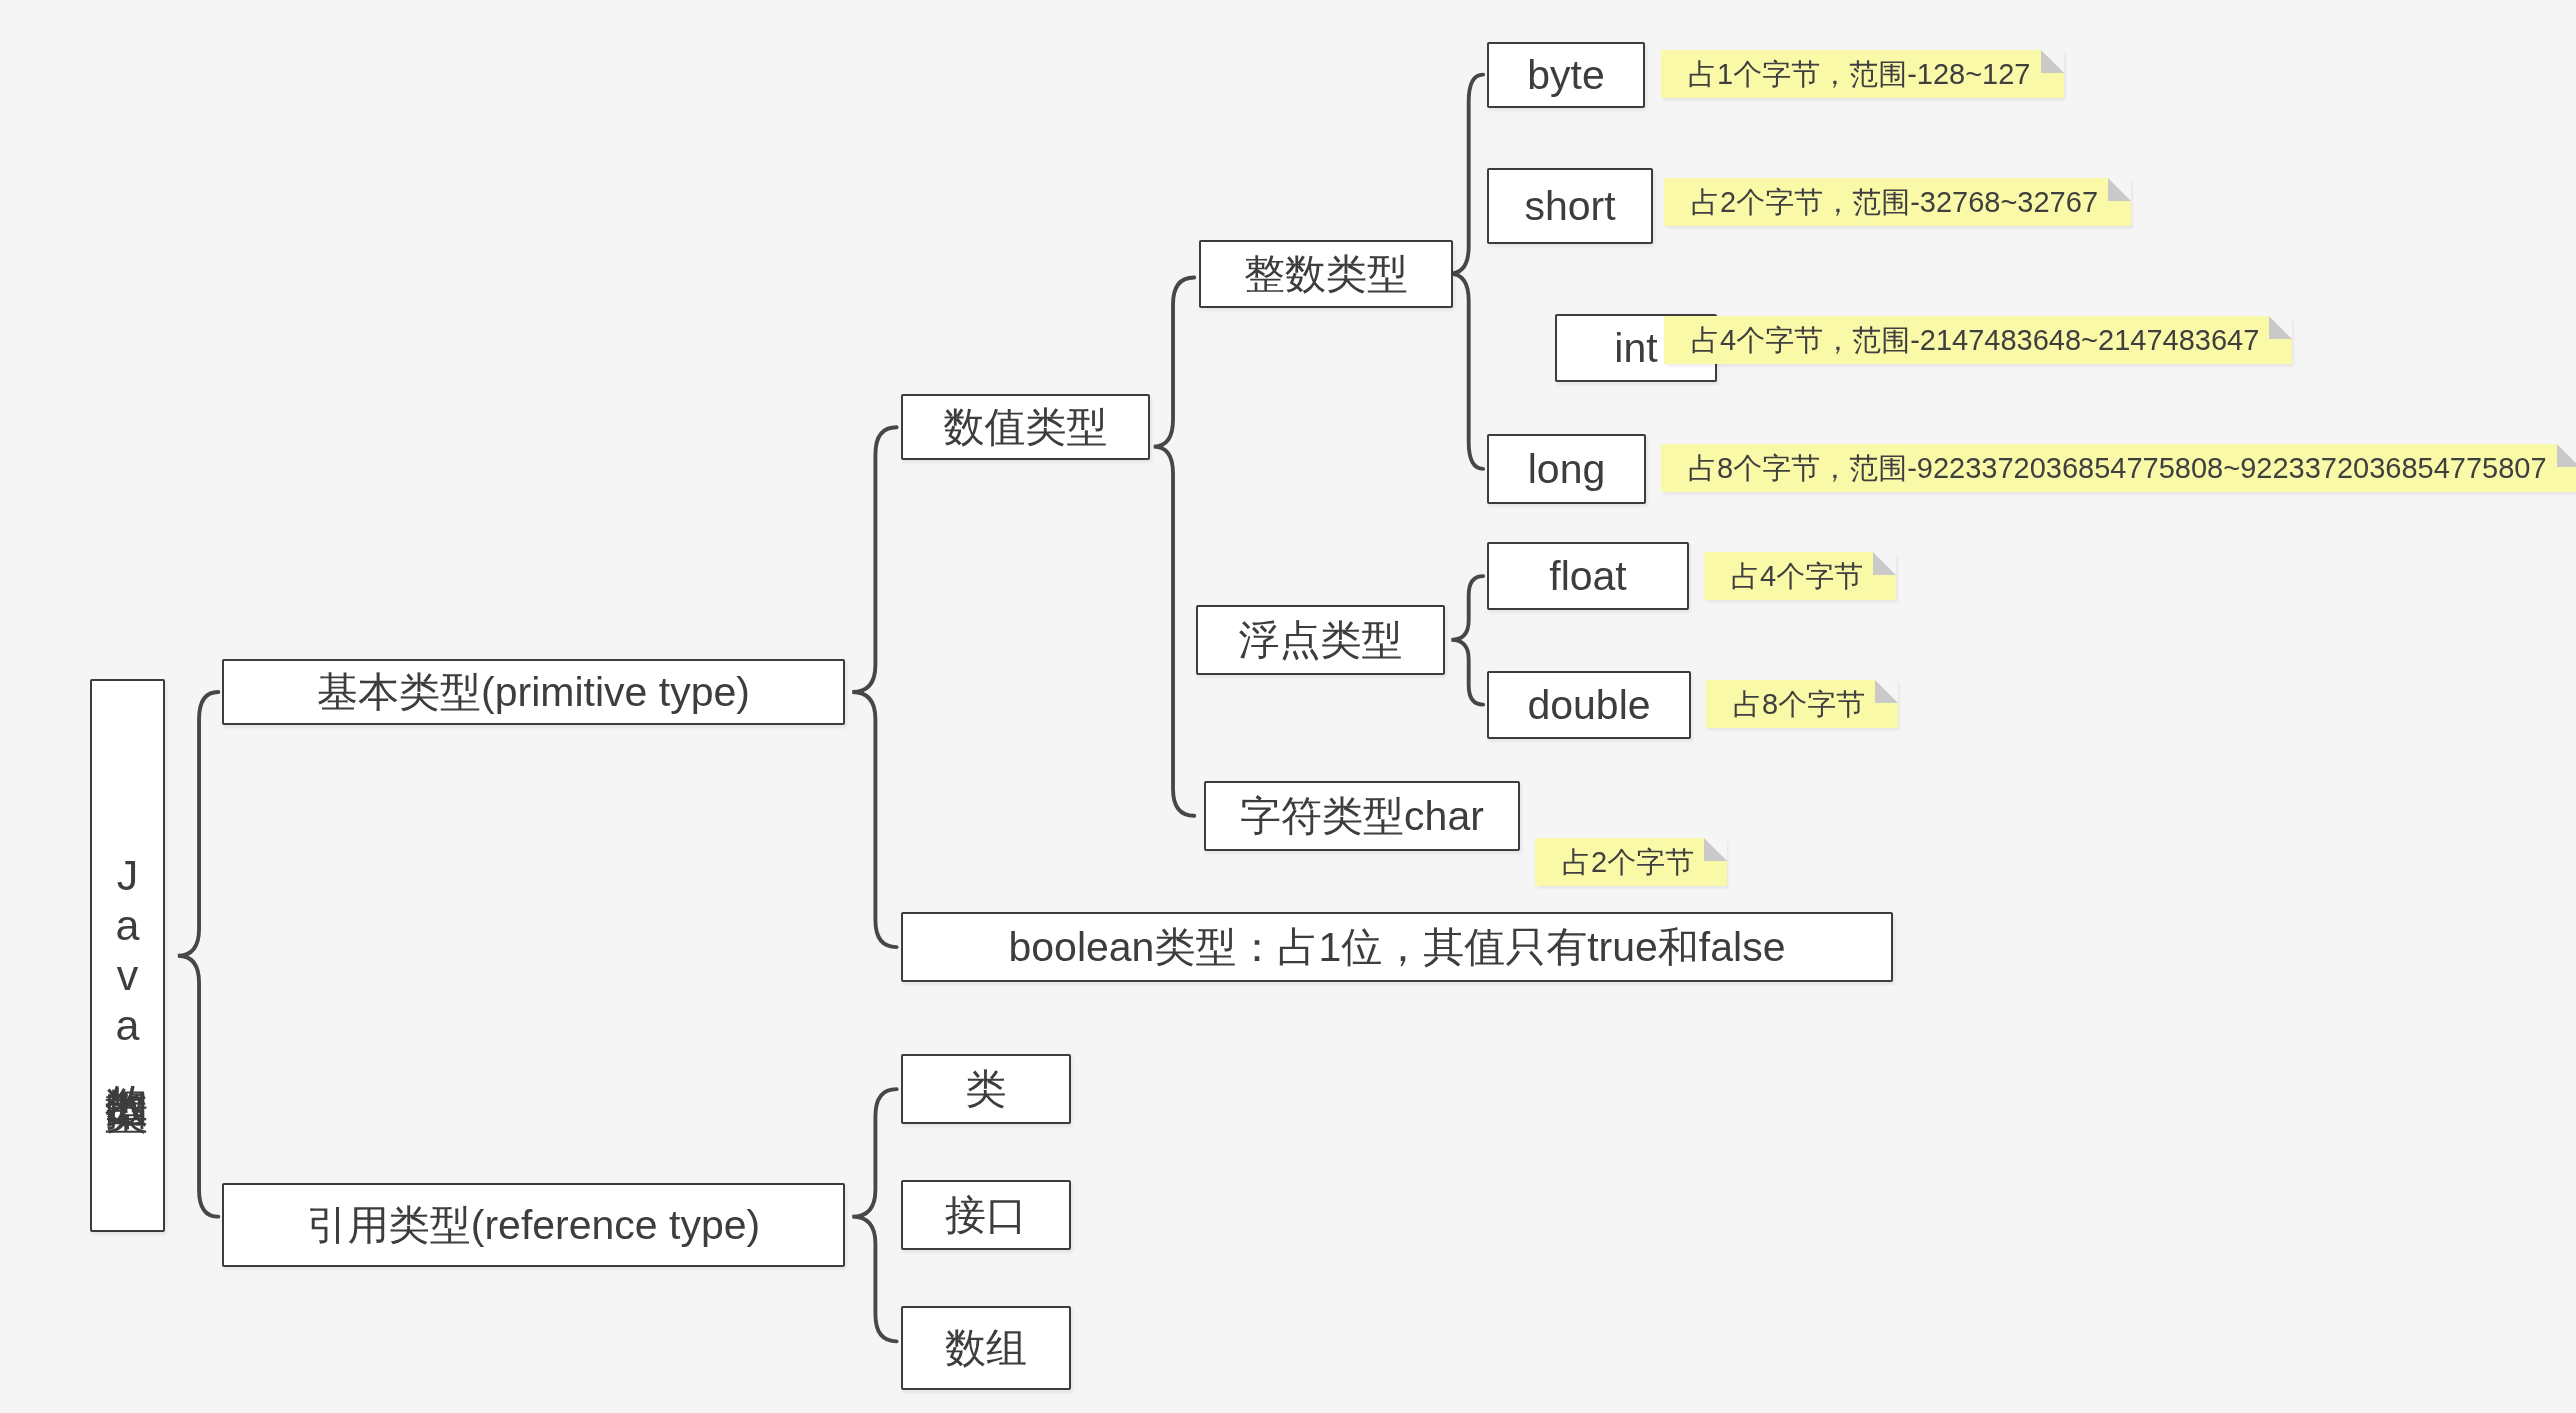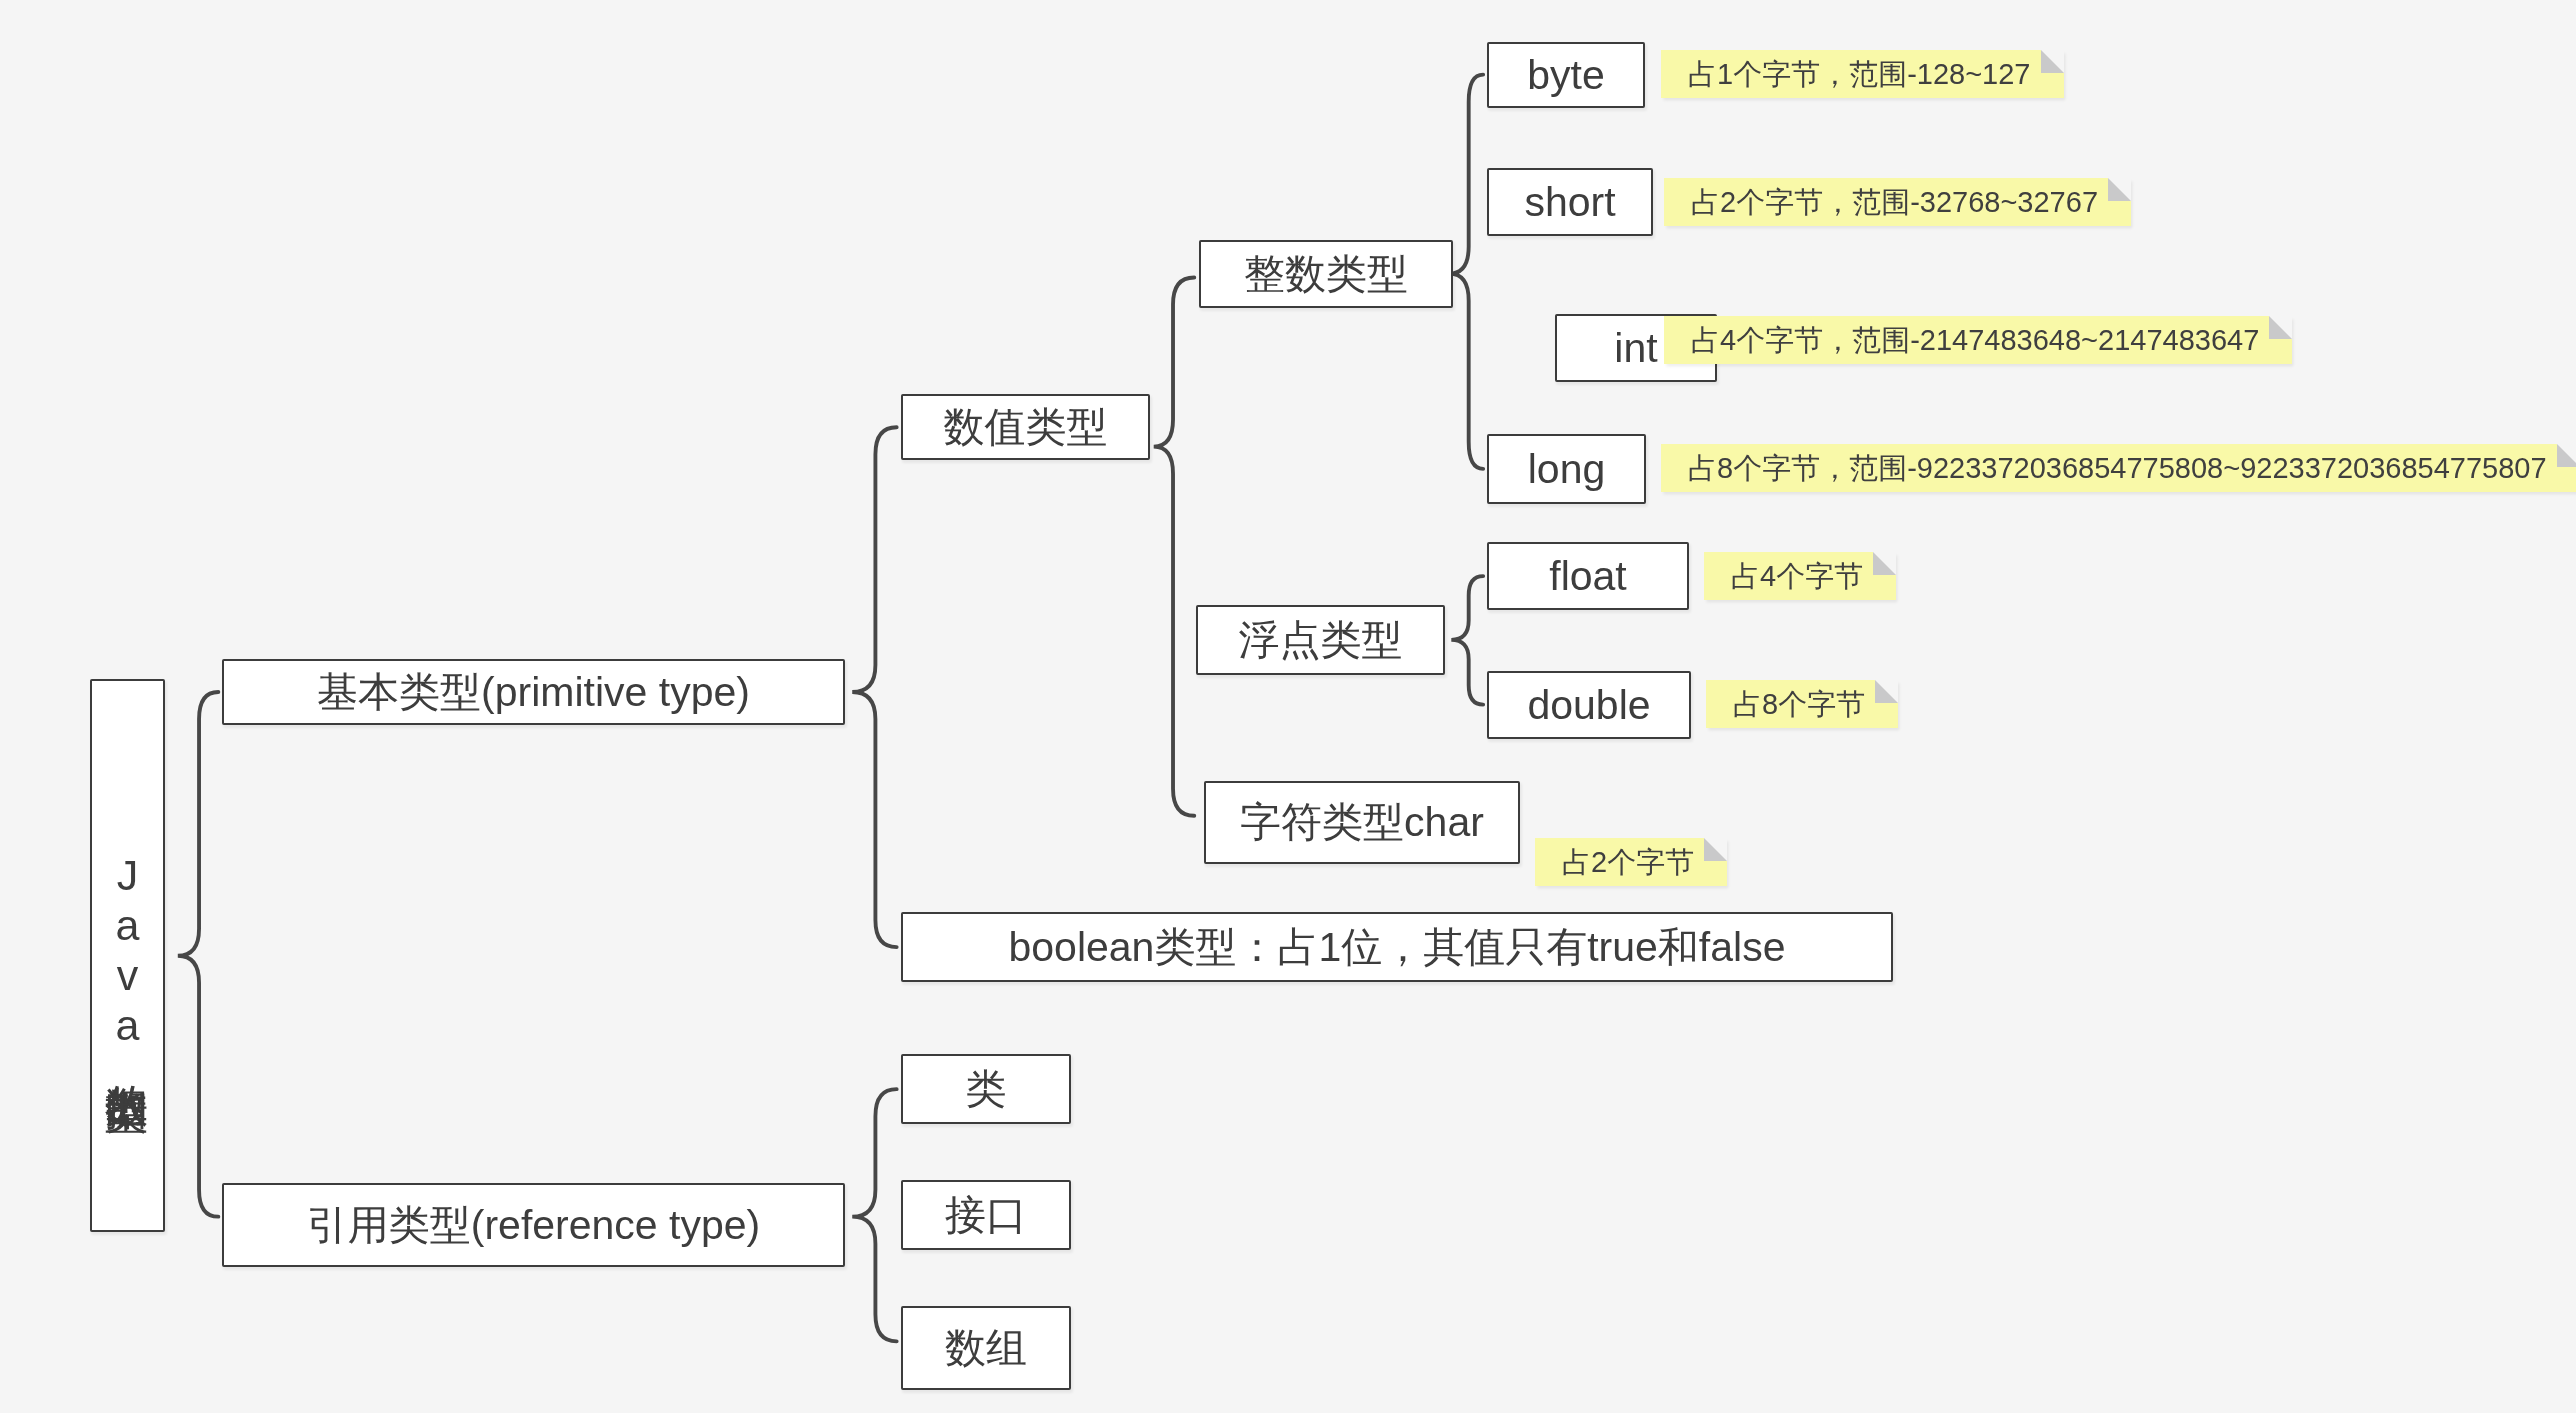--- a/index.html
+++ b/index.html
@@ -72,23 +72,23 @@
     border-left: 23px solid #c9c9ca;
   }
   
   #node-root        { left: 90px;   top: 679px;  width: 75px;   height: 553px; }
   #node-primitive   { left: 222px;  top: 659px;  width: 623px;  height: 66px; }
   #node-reference   { left: 222px;  top: 1183px; width: 623px;  height: 84px; }
   #node-numeric     { left: 901px;  top: 394px;  width: 249px;  height: 66px; }
   #node-boolean     { left: 901px;  top: 912px;  width: 992px; height: 70px; }
   #node-integer     { left: 1199px; top: 240px;  width: 254px;  height: 68px; }
   #node-floating    { left: 1196px; top: 605px;  width: 249px;  height: 70px; }
-  #node-char        { left: 1204px; top: 781px;  width: 316px;  height: 83px; }
+  #node-char        { left: 1204px; top: 781px;  width: 316px;  height: 70px; }
   #node-byte        { left: 1487px; top: 42px;   width: 158px;  height: 66px; }
-  #node-short       { left: 1487px; top: 168px;  width: 166px;  height: 68px; }
+  #node-short       { left: 1487px; top: 168px;  width: 166px;  height: 76px; }
   #node-int         { left: 1555px; top: 306px;  width: 162px;  height: 68px; margin-top: 8px; }
   #node-long        { left: 1487px; top: 434px;  width: 159px;  height: 70px; }
   #node-float       { left: 1487px; top: 542px;  width: 202px;  height: 68px; }
   #node-double      { left: 1487px; top: 671px;  width: 204px;  height: 68px; }
   #node-class       { left: 901px;  top: 1054px; width: 170px;  height: 70px; }
   #node-interface   { left: 901px;  top: 1180px; width: 170px;  height: 70px; }
   #node-array       { left: 901px;  top: 1306px; width: 170px;  height: 84px; }
   
   #note-byte   { left: 1661px; top: 50px;  }
   #note-short  { left: 1664px; top: 178px; }

